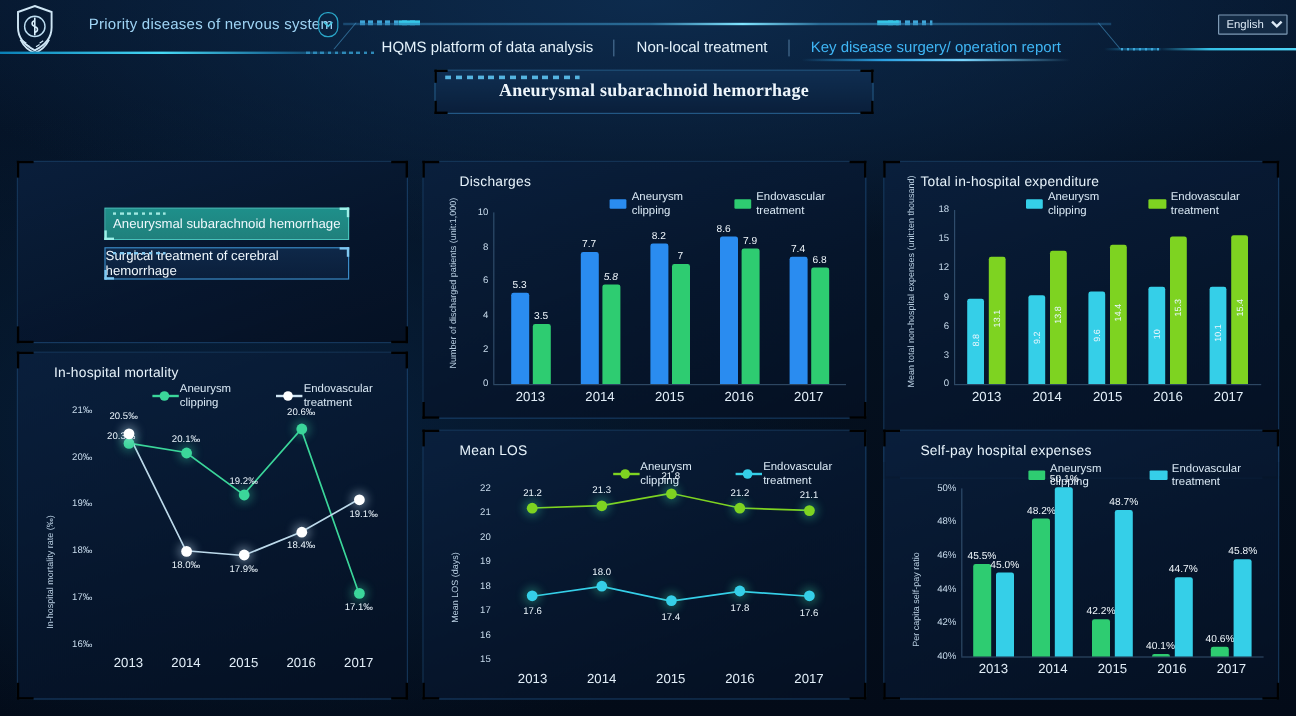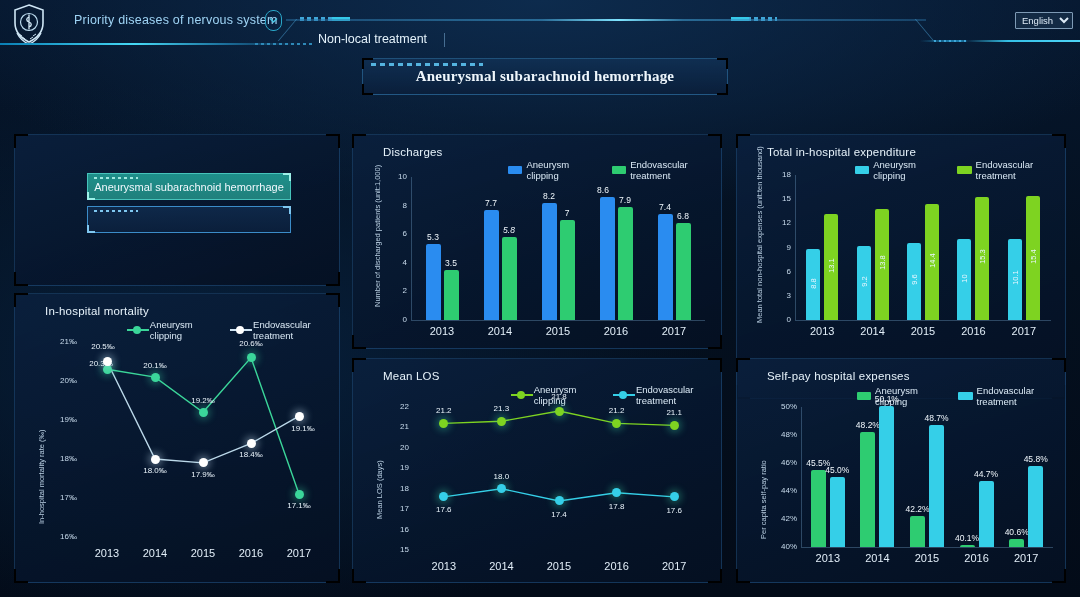--- a/index.html
+++ b/index.html
@@ -216,21 +216,28 @@
   <div class="hdr-underline"></div>
   <div class="hdr-underline2"></div>
   <div class="hdr-dash-a"></div>
   <div class="hdr-dash-b"></div>
   <div class="nav-frame"></div>
   <div class="nav-slantL"></div>
   <div class="nav-slantR"></div>
 
   <div class="nav">
     <div class="nav-item sep">
+      <span>HQMS platform of data analysis</span>
+    </div>
+    <div class="nav-item sep">
       <span>Non-local treatment</span>
+    </div>
+    <div class="nav-item active">
+      <span>Key disease surgery/ operation report</span>
+      <span class="glowbar"></span>
     </div>
   </div>
 
   <div class="hdr-right-line"></div>
   <div class="hdr-right-dots"></div>
 
   <select class="lang-select">
     <option>English</option>
   </select>
 </div>
@@ -253,20 +260,21 @@
   <div class="dz-btn active">
     <span class="dzdots"></span>
     <span class="dzc tr"></span>
     <span class="dzc bl"></span>
     <span>Aneurysmal subarachnoid hemorrhage</span>
   </div>
   <div class="dz-btn plain">
     <span class="dzdots"></span>
     <span class="dzc tr"></span>
     <span class="dzc bl"></span>
+    <span>Surgical treatment of cerebral hemorrhage</span>
   </div>
 </div>
 
 <div class="panel" id="p-mort">
   <span class="corner tl"></span>
   <span class="corner tr"></span>
   <span class="corner bl"></span>
   <span class="corner br"></span>
   <div class="panel-title">In-hospital mortality</div>
 

